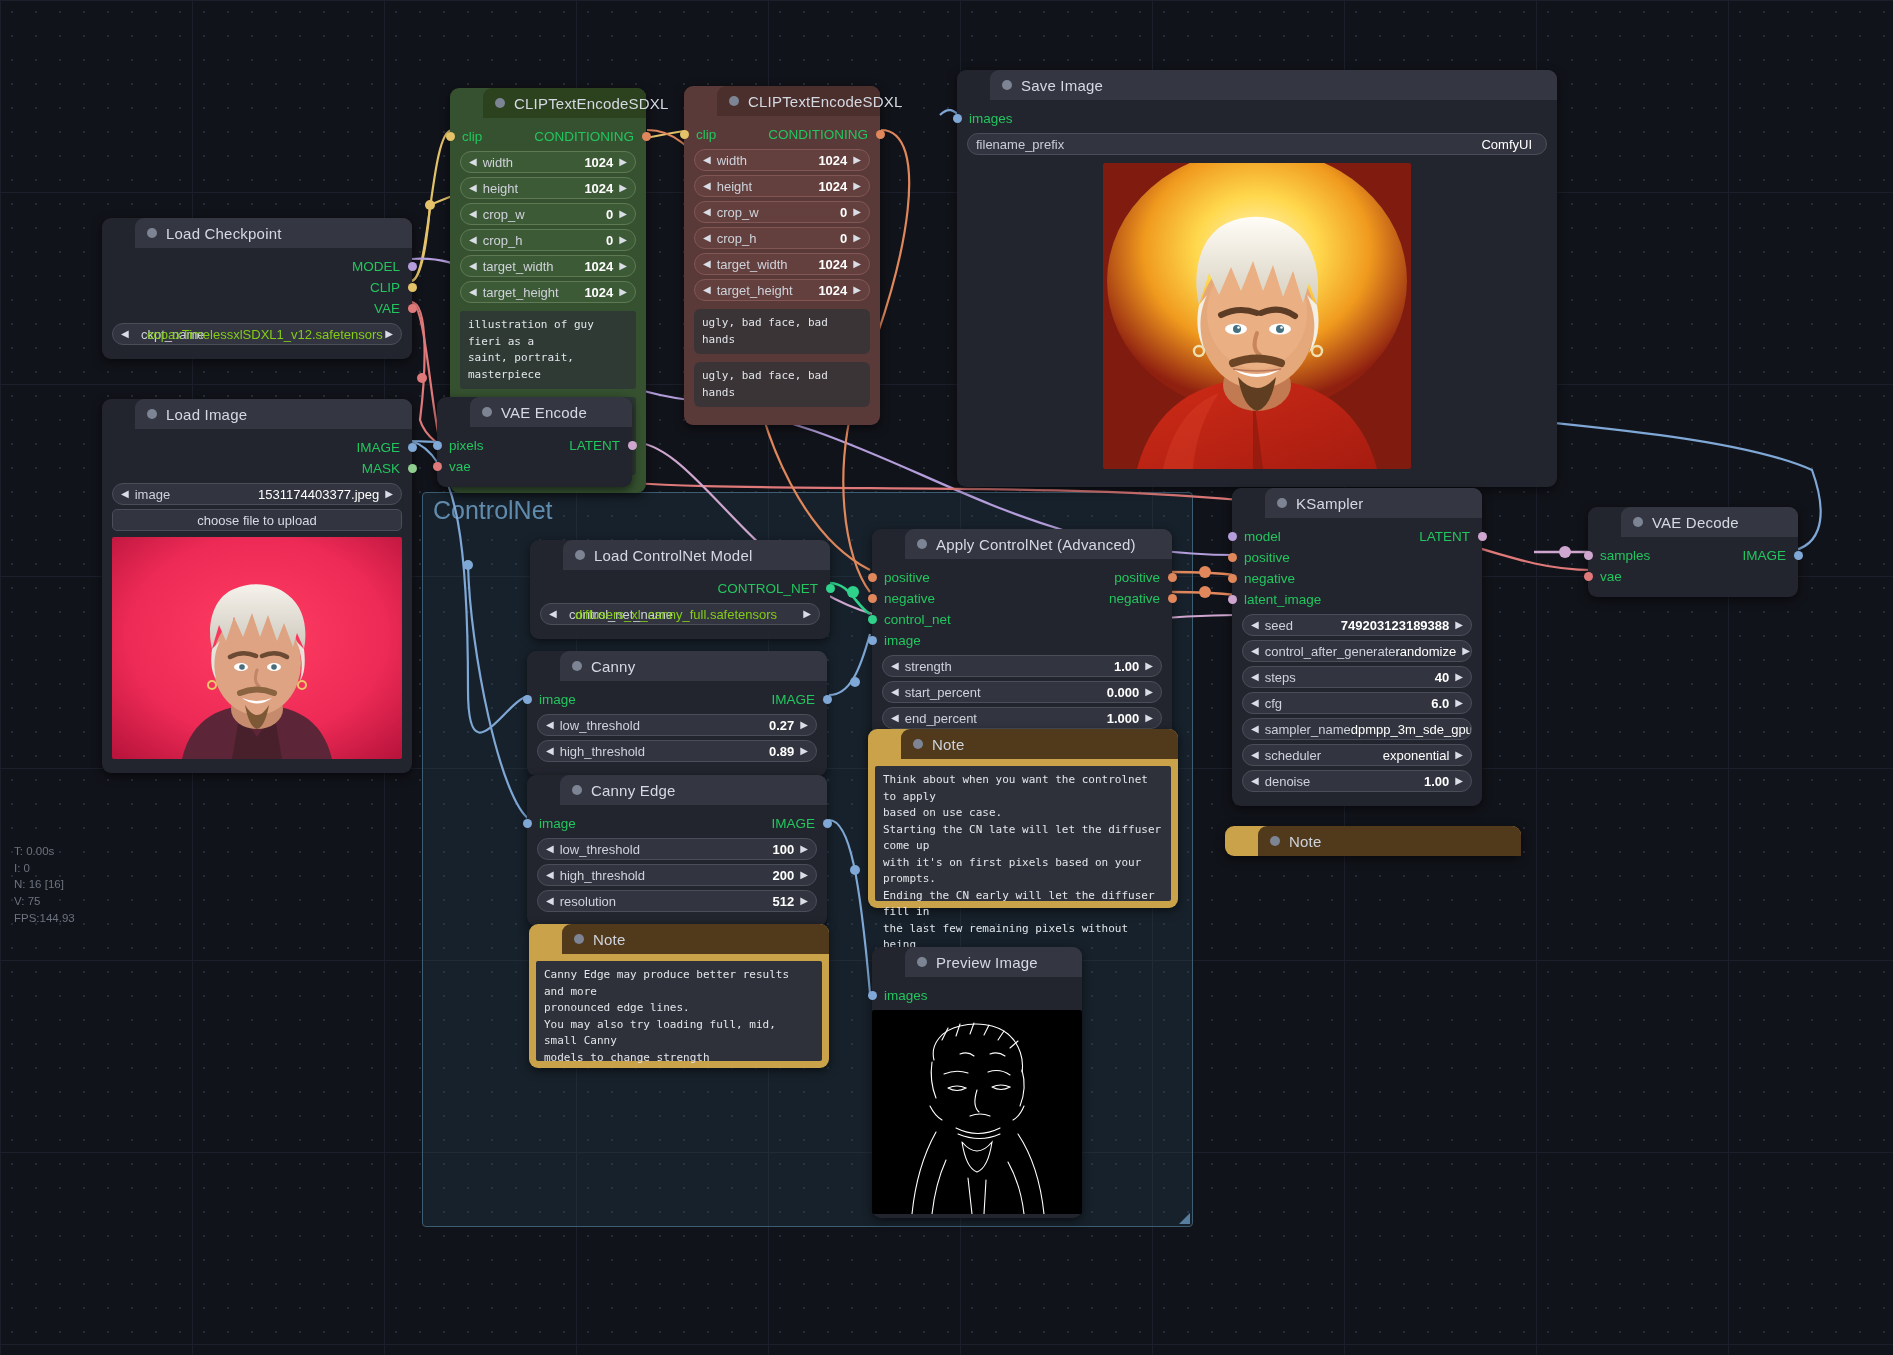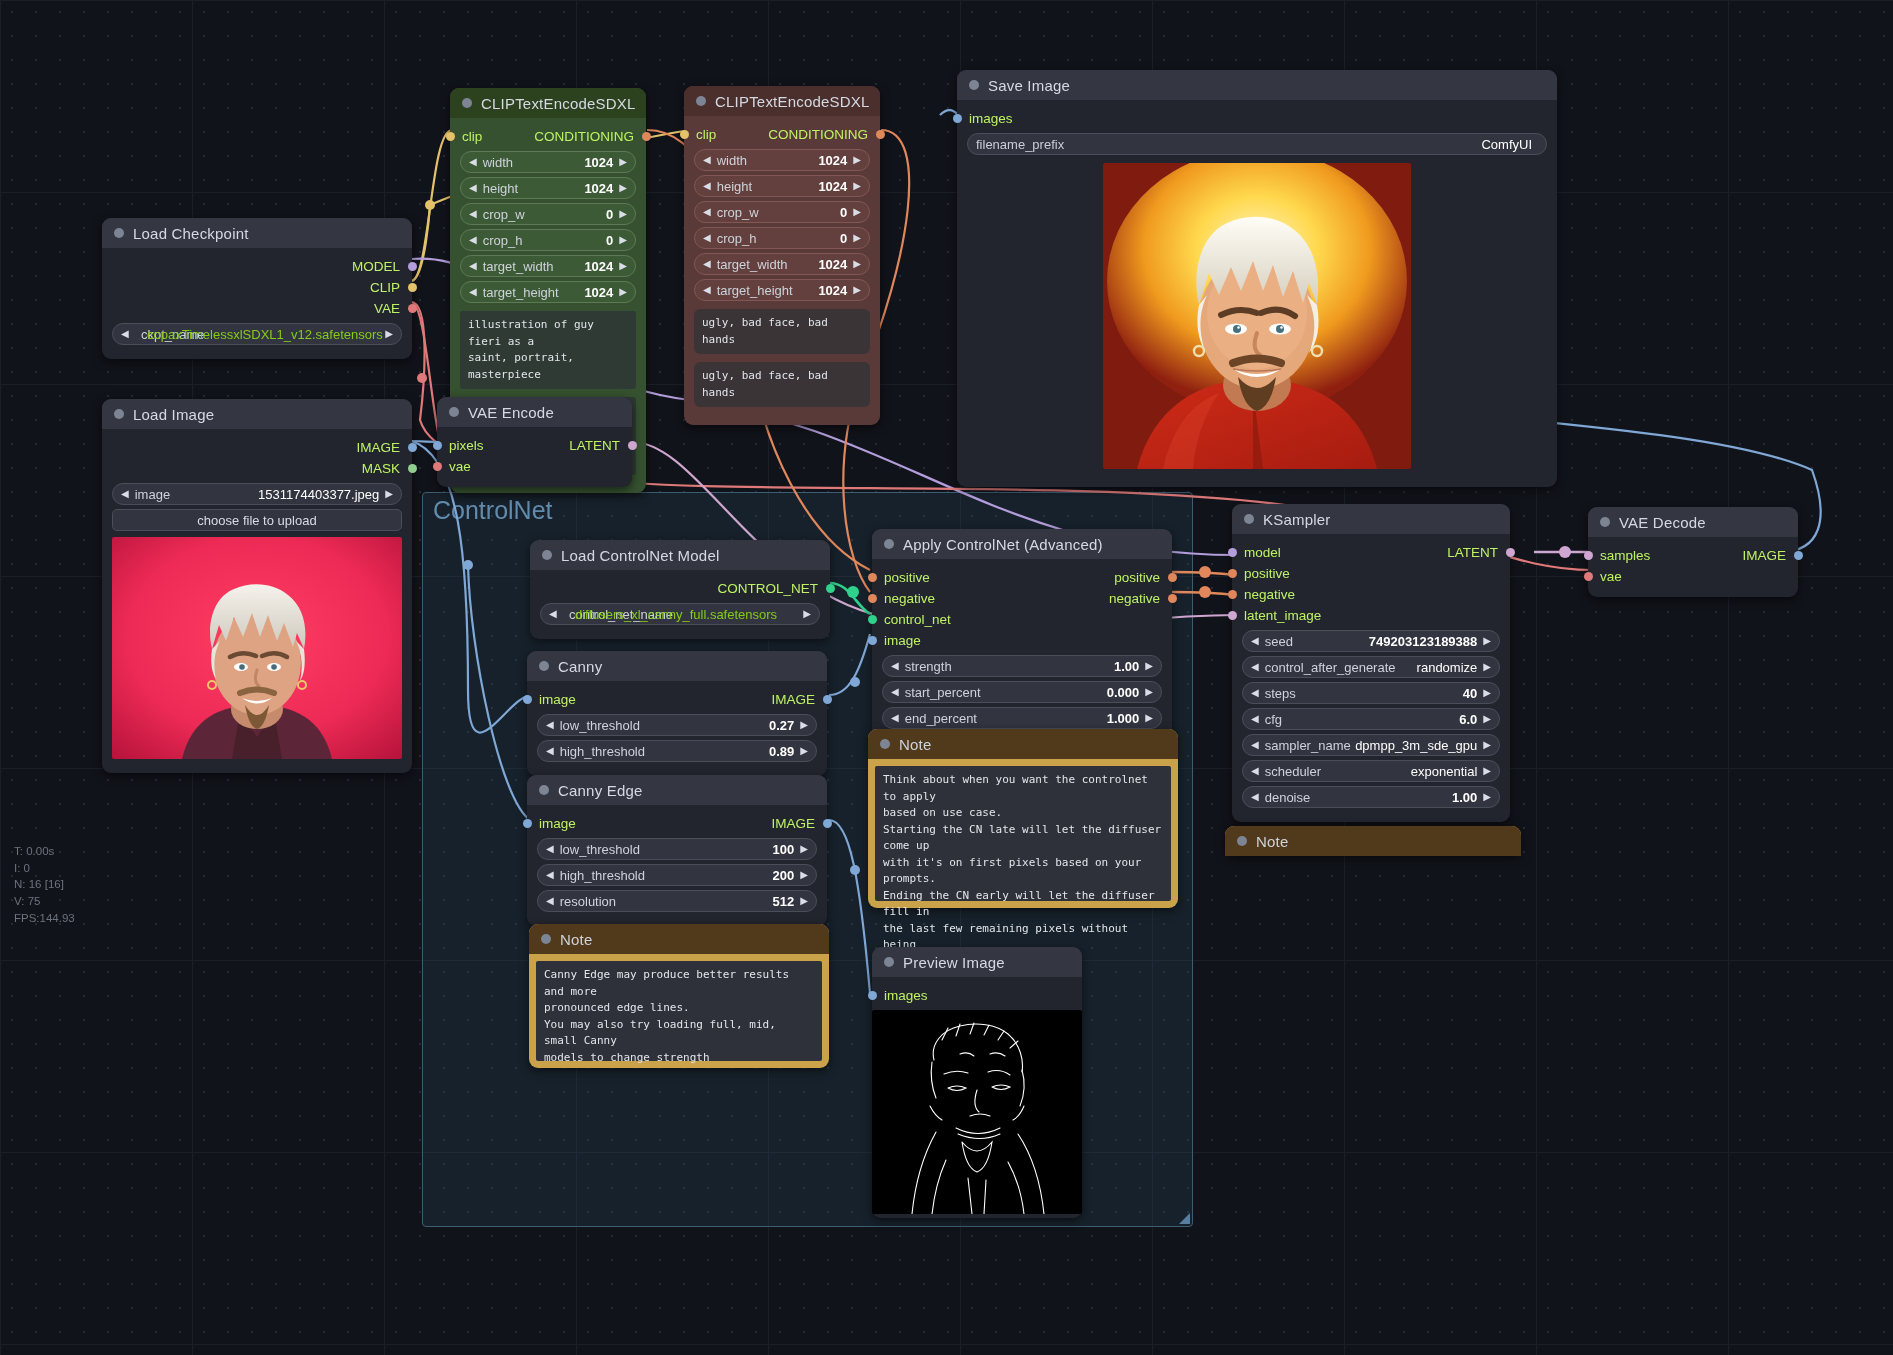--- a/index.html
+++ b/index.html
@@ -33,28 +33,29 @@
   }
   .node-title {
     height: 30px;
     display: flex; align-items: center; gap: 9px;
     padding: 12px 12px;
     background: #343741;
     border-radius: 9px 9px 0 0;
     font-size: 15px;
     color: #d5d9e2;
     letter-spacing: .2px;
+    margin-left: 33px;
   }
   .dot-title { width: 10px; height: 10px; border-radius: 50%; background: #7d8494; flex: none; }
   .node-body { padding: 8px 0 10px 0; position: relative; }
 
   
   .port-row { display: flex; align-items: center; height: 21px; position: relative; padding: 0 12px; }
   .port-row.out { justify-content: flex-end; }
-  .port-label { font-size: 13.5px; color: #bef264; }
+  .port-label { font-size: 13.5px; color: #22c55e; }
   .pd { position: absolute; width: 9px; height: 9px; border-radius: 50%; }
   .pd.l { left: -4.5px; }
   .pd.r { right: -4.5px; }
   .c-model { background: #b39ddb; }
   .c-clip  { background: #e3c26a; }
   .c-vae   { background: #e07a7a; }
   .c-image { background: #7fa8d6; }
   .c-mask  { background: #8fce8f; }
   .c-cond  { background: #e0875b; }
   .c-latent{ background: #cfa6cf; }
@@ -691,21 +692,21 @@
             <path d="M74,150 C 66,168 62,186 60,204"></path>
             <path d="M136,152 C 146,170 150,186 152,204"></path>
             <path d="M96,168 L100,204 M114,170 L112,204"></path>
             <path d="M88,44 q8,-3 14,2 M118,44 q8,-3 15,2"></path>
           </g>
         </svg>
       </div>
     </div>
   </div>
 
-  <div class="node" style="left:1232px; top:504px; width:278px;">
+  <div class="node" style="left:1232px; top:488px; width:250px;">
     <div class="node-title">
       <span class="dot-title"></span>
       <span>KSampler</span>
     </div>
     <div class="node-body">
       <div class="port-row">
         <span class="pd l c-model"></span>
         <span class="port-label">model</span>
         <span class="port-label" style="margin-left:auto">LATENT</span>
         <span class="pd r c-latent"></span>

